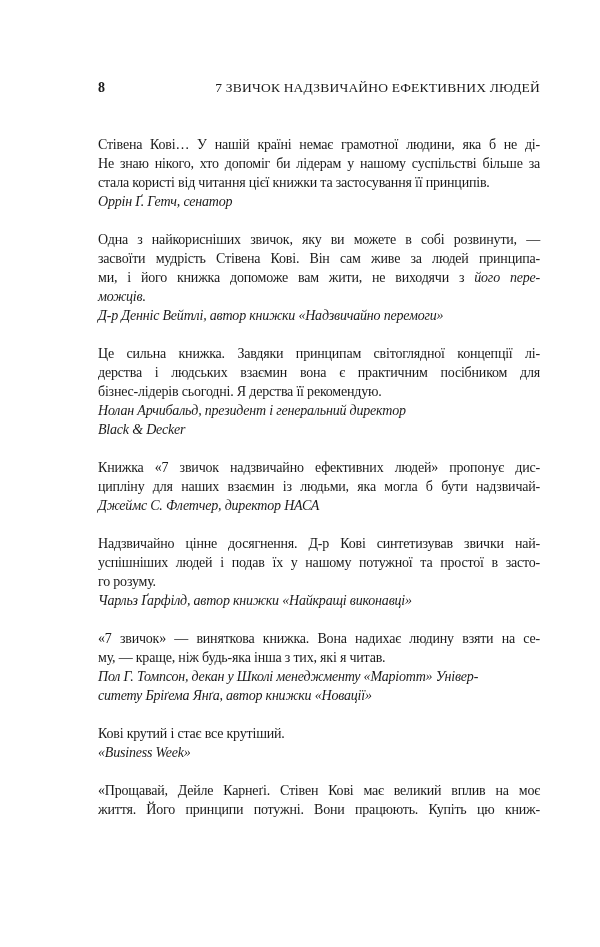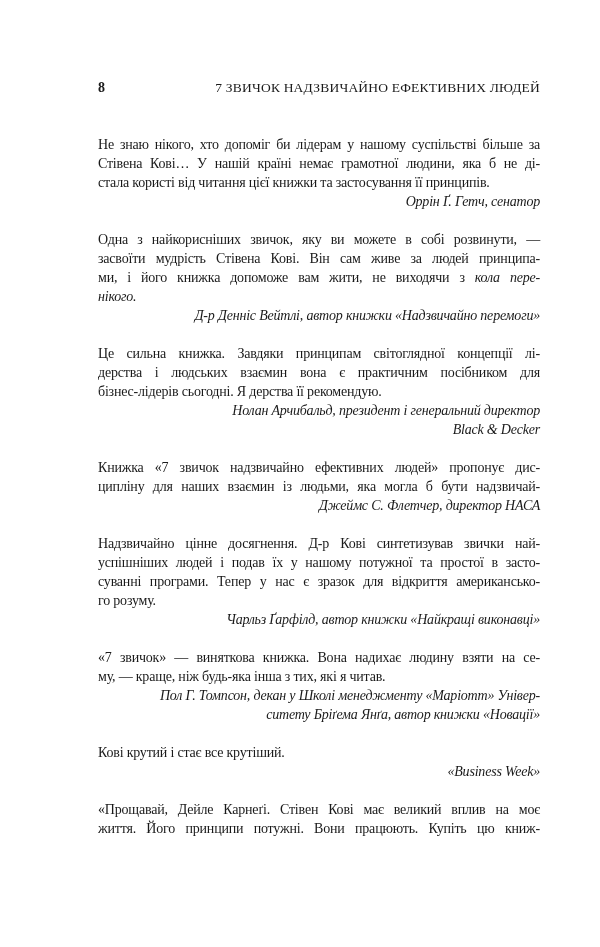--- a/index.html
+++ b/index.html
@@ -56,62 +56,60 @@
     text-align-last: left;
   }
   .em {
     font-style: italic;
   }
   .attr-line {
     font-size: 14px;
     line-height: 19px;
     letter-spacing: -0.2px;
     font-style: italic;
-    text-align: right;
   }
 </style>
 </head>
 <body>
 
 <div class="page">
   <div class="content">
     <div class="page-header">
       <span class="page-num">8</span>
       <span class="running-title">7 ЗВИЧОК НАДЗВИЧАЙНО ЕФЕКТИВНИХ ЛЮДЕЙ</span>
     </div>
     <div class="quotes" id="quotes">
         <div class="quote-block">
+          <div class="qline"><span>Стівена Кові… У нашій країні немає грамотної людини, яка б не ді-</span></div>
           <div class="qline"><span>Не знаю нікого, хто допоміг би лідерам у нашому суспільстві більше за</span></div>
-          <div class="qline"><span>Стівена Кові… У нашій країні немає грамотної людини, яка б не ді-</span></div>
           <div class="qline qline-last"><span>стала користі від читання цієї книжки та застосування її принципів.</span></div>
           <div class="attr-line"><span>Оррін Ґ. Гетч, сенатор</span></div>
         </div>
         <div class="quote-block">
           <div class="qline"><span>Одна з найкорисніших звичок, яку ви можете в собі розвинути, —</span></div>
           <div class="qline"><span>засвоїти мудрість Стівена Кові. Він сам живе за людей принципа-</span></div>
-          <div class="qline"><span>ми, і його книжка допоможе вам жити, не виходячи з </span><span class="em">кола пере-</span></div>
-          <div class="qline qline-last"><span class="em">нікого.</span></div>
+          <div class="qline"><span>ми, і його книжка допоможе вам жити, не виходячи з </span><span class="em">його пере-</span></div>
+          <div class="qline qline-last"><span class="em">можців.</span></div>
           <div class="attr-line"><span>Д-р Денніс Вейтлі, автор книжки «Надзвичайно перемоги»</span></div>
         </div>
         <div class="quote-block">
           <div class="qline"><span>Це сильна книжка. Завдяки принципам світоглядної концепції лі-</span></div>
           <div class="qline"><span>дерства і людських взаємин вона є практичним посібником для</span></div>
           <div class="qline qline-last"><span>бізнес-лідерів сьогодні. Я дерства її рекомендую.</span></div>
           <div class="attr-line"><span>Нолан Арчибальд, президент і генеральний директор</span></div>
           <div class="attr-line"><span>Black &amp; Decker</span></div>
         </div>
         <div class="quote-block">
           <div class="qline"><span>Книжка «7 звичок надзвичайно ефективних людей» пропонує дис-</span></div>
           <div class="qline"><span>ципліну для наших взаємин із людьми, яка могла б бути надзвичай-</span></div>
           <div class="attr-line"><span>Джеймс С. Флетчер, директор НАСА</span></div>
         </div>
         <div class="quote-block">
           <div class="qline"><span>Надзвичайно цінне досягнення. Д-р Кові синтетизував звички най-</span></div>
           <div class="qline"><span>успішніших людей і подав їх у нашому потужної та простої в засто-</span></div>
-          <div class="qline"><span>суванні програми. Тепер у нас є зразок для відкриття американсько-</span></div>
           <div class="qline qline-last"><span>го розуму.</span></div>
           <div class="attr-line"><span>Чарльз Ґарфілд, автор книжки «Найкращі виконавці»</span></div>
         </div>
         <div class="quote-block">
           <div class="qline"><span>«7 звичок» — виняткова книжка. Вона надихає людину взяти на се-</span></div>
           <div class="qline qline-last"><span>му, — краще, ніж будь-яка інша з тих, які я читав.</span></div>
           <div class="attr-line"><span>Пол Г. Томпсон, декан у Школі менеджменту «Маріотт» Універ-</span></div>
           <div class="attr-line"><span>ситету Бріґема Янґа, автор книжки «Новації»</span></div>
         </div>
         <div class="quote-block">

